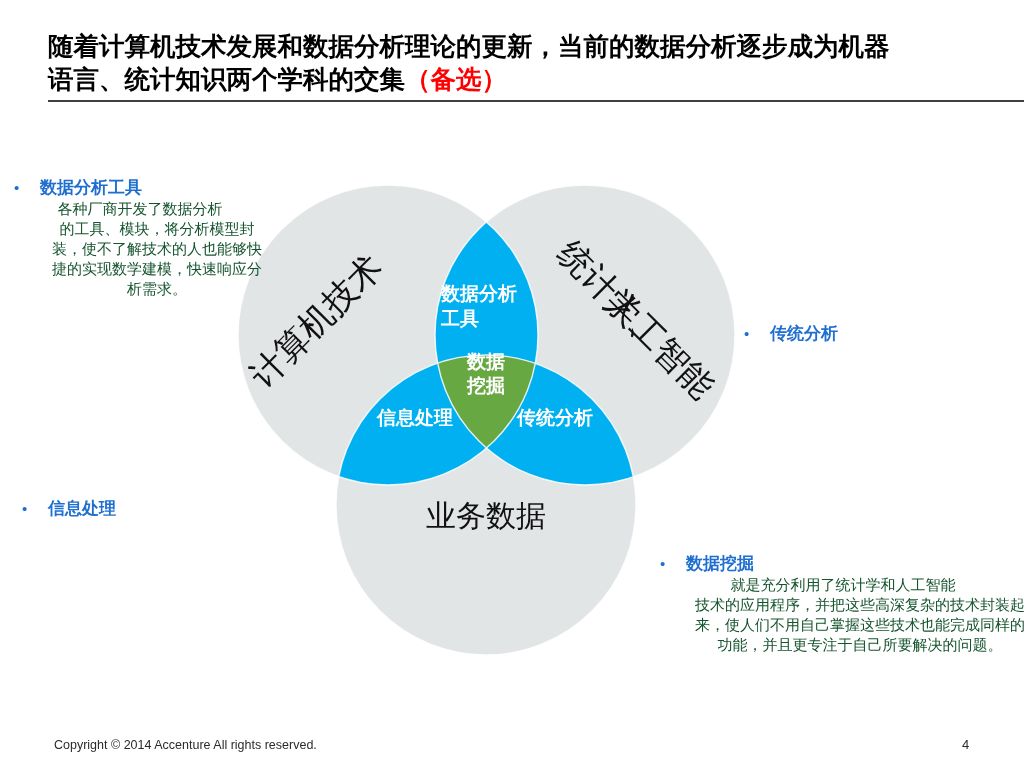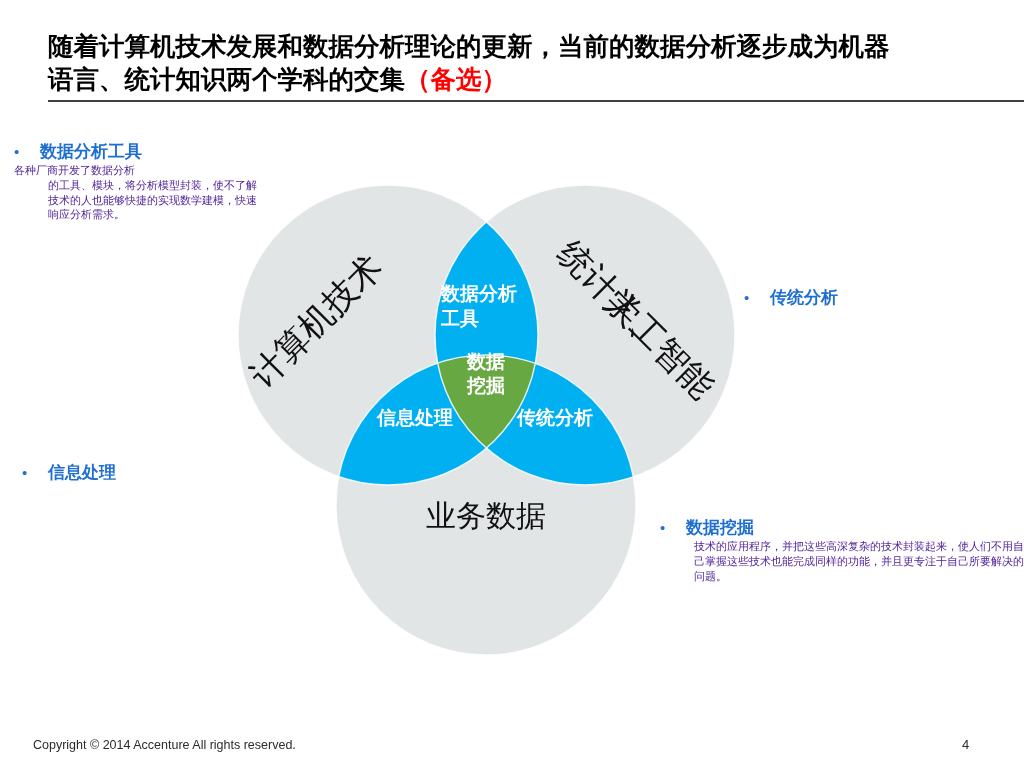--- a/index.html
+++ b/index.html
@@ -55,27 +55,29 @@
     font-size: 15px;
     line-height: 1;
     width: 26px;
     flex: 0 0 26px;
   }
   .callout-title {
     color: #1F6FD0;
     font-weight: bold;
     font-size: 17px;
     line-height: 1.2;
+    margin-top: 36px;
   }
   .callout-body {
-    font-size: 11px;
+    font-size: 15px;
     line-height: 1.33;
-    color: #4c1d95;
+    color: #14532d;
     text-indent: 34px;
     white-space: pre-wrap;
+    text-align: center;
   }
   .callout-body.first-flush {
     text-indent: 0;
   }
   .callout-body .hang {
     display: block;
     padding-left: 34px;
     text-indent: 0;
   }
 
@@ -101,21 +103,21 @@
   }
   .venn-outer-label {
     font-family: "Liberation Sans", "DejaVu Sans", sans-serif;
     font-weight: normal;
     fill: #111111;
   }
 
   
   #footer-copyright {
     position: absolute;
-    left: 33px;
+    left: 54px;
     top: 738px;
     font-size: 12.5px;
     color: #2b2b2b;
   }
   #footer-pageno {
     position: absolute;
     left: 962px;
     top: 737px;
     font-size: 13px;
     color: #2b2b2b;
@@ -224,17 +226,17 @@
     <span class="callout-bullet">•</span>
     <span class="callout-title">传统分析</span>
   </div>
 </div>
 
 <div class="callout" id="callout-mining">
   <div class="callout-head">
     <span class="callout-bullet">•</span>
     <span class="callout-title">数据挖掘</span>
   </div>
-  <div class="callout-body first-flush"><span class="hang">技术的应用程序，并把这些高深复杂的技术封装起来，使人们不用自己掌握这些技术也能完成同样的功能，并且更专注于自己所要解决的问题。</span></div>
+  <div class="callout-body first-flush"><span>就是充分利用了统计学和人工智能</span><span class="hang">技术的应用程序，并把这些高深复杂的技术封装起来，使人们不用自己掌握这些技术也能完成同样的功能，并且更专注于自己所要解决的问题。</span></div>
 </div>
 
 <div id="footer-copyright">Copyright © 2014  Accenture  All rights reserved.</div>
 <div id="footer-pageno">4</div>
 
 </body></html>

